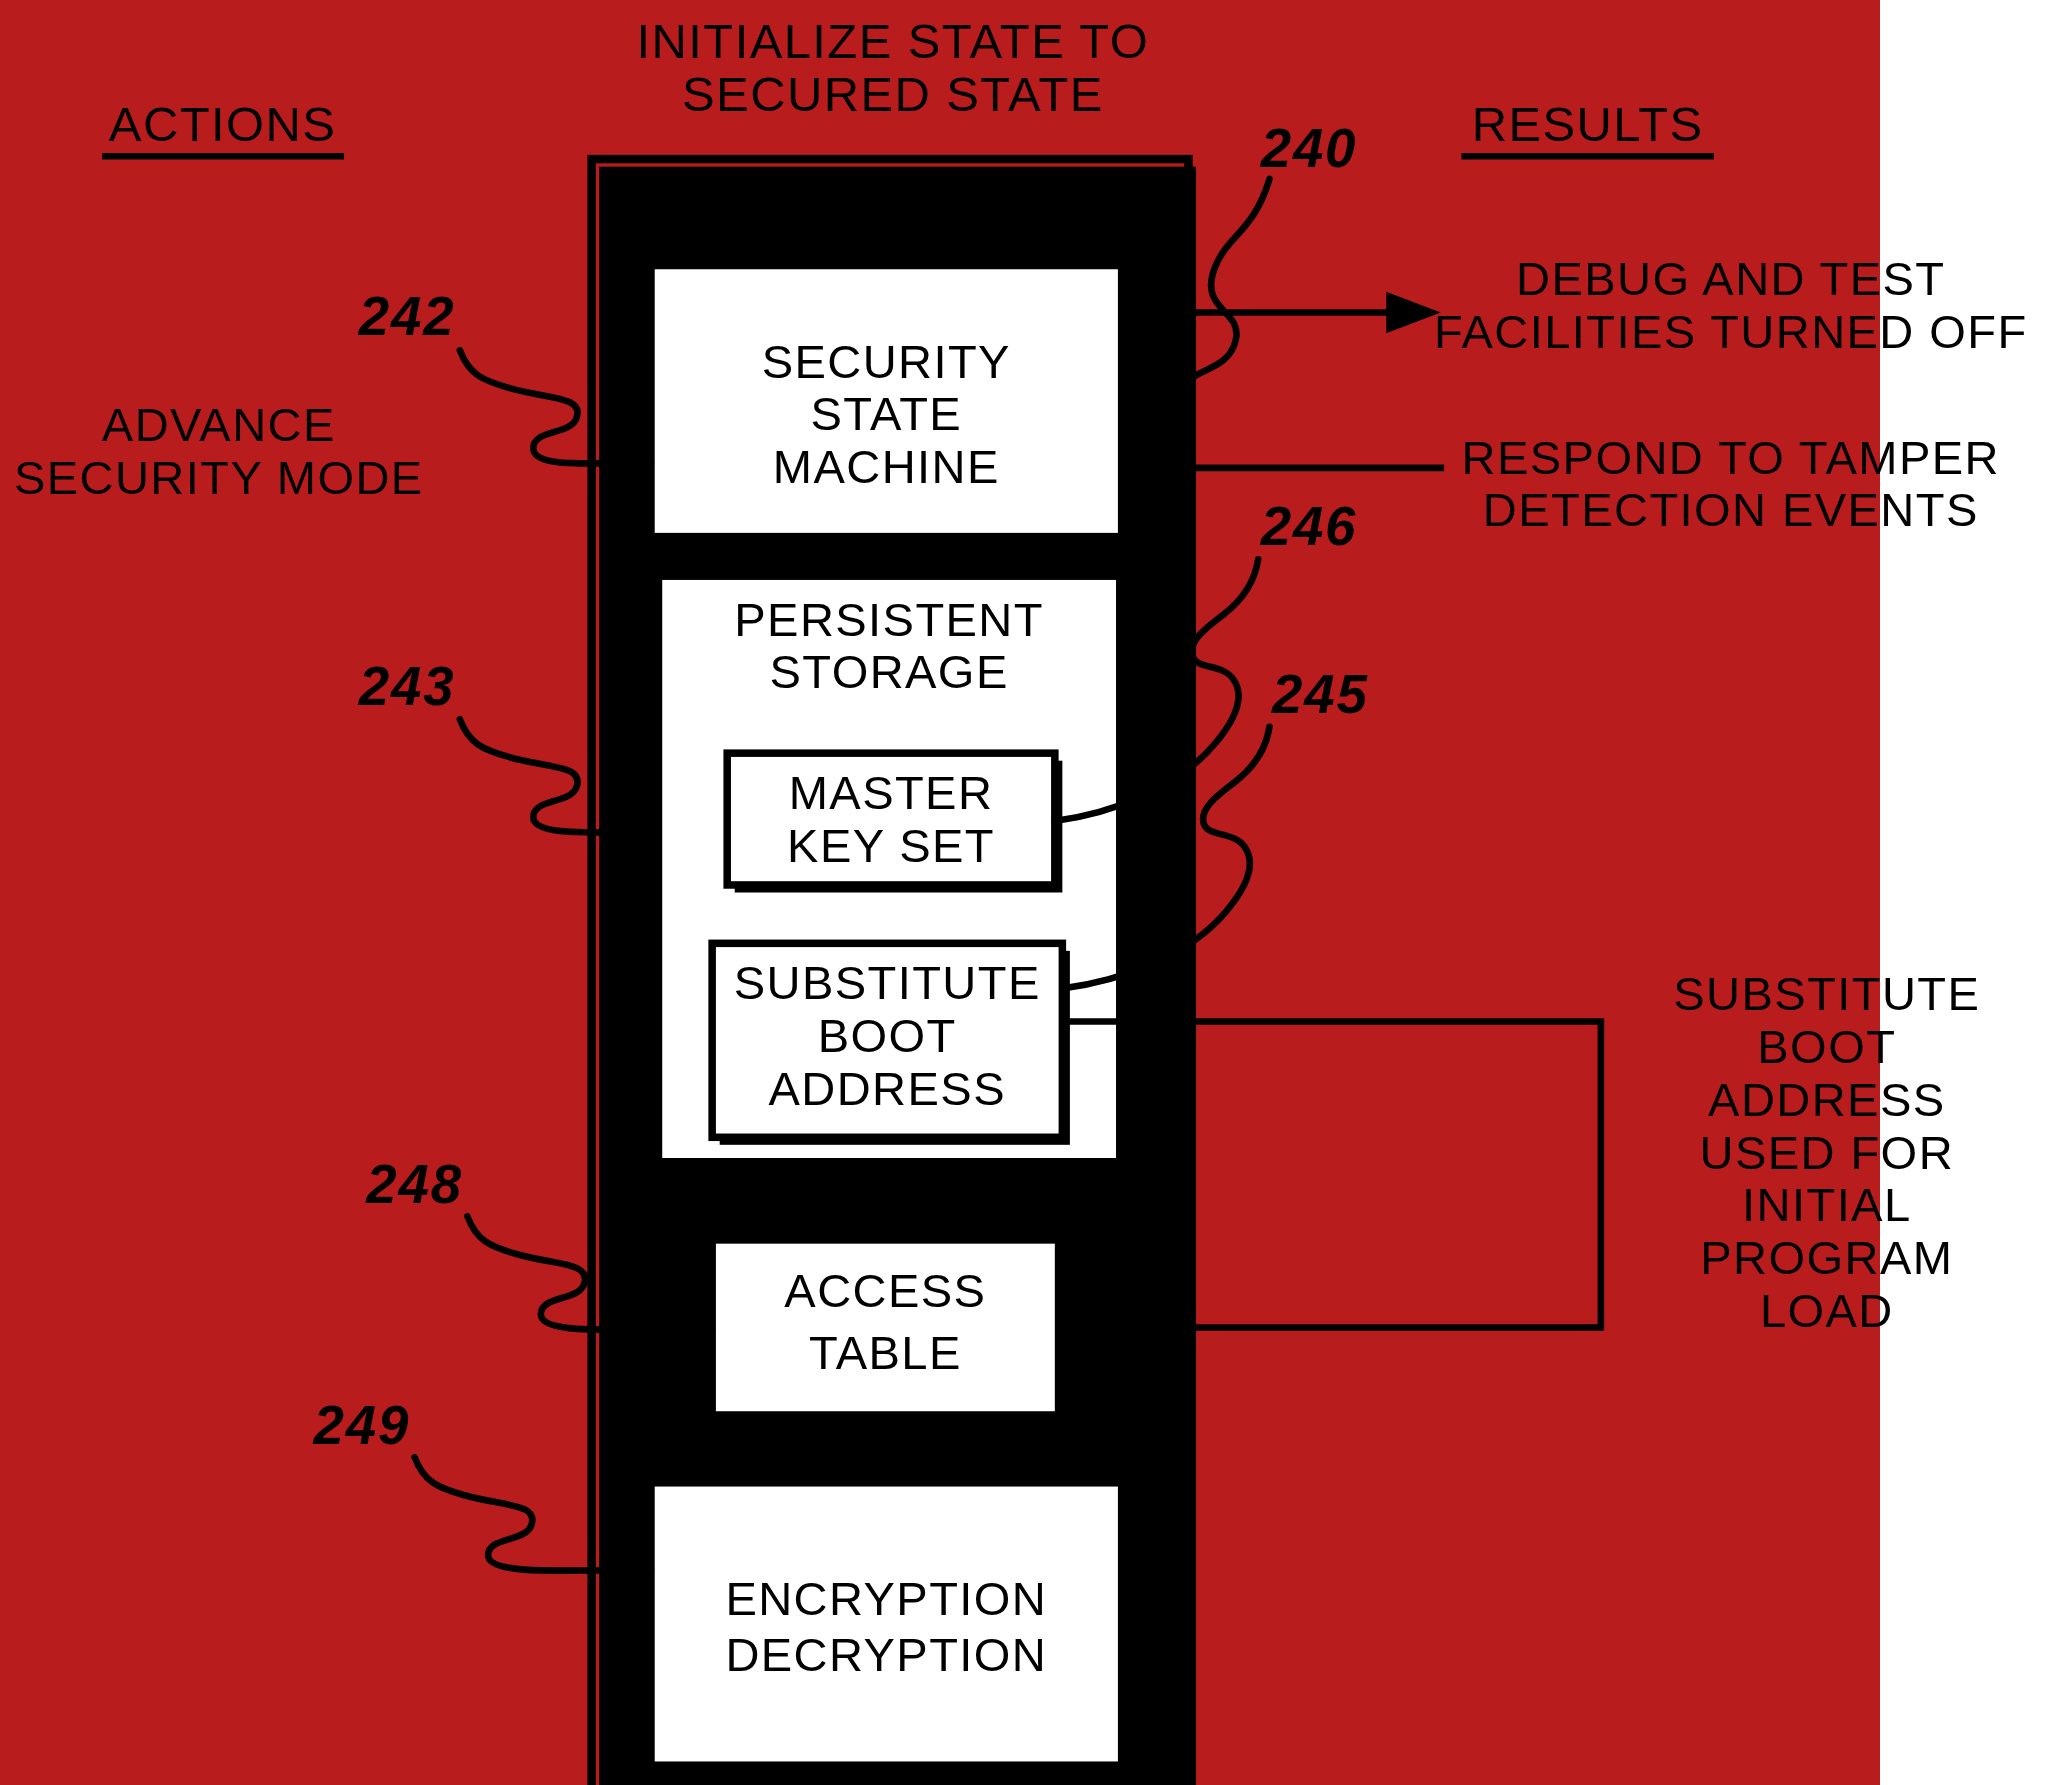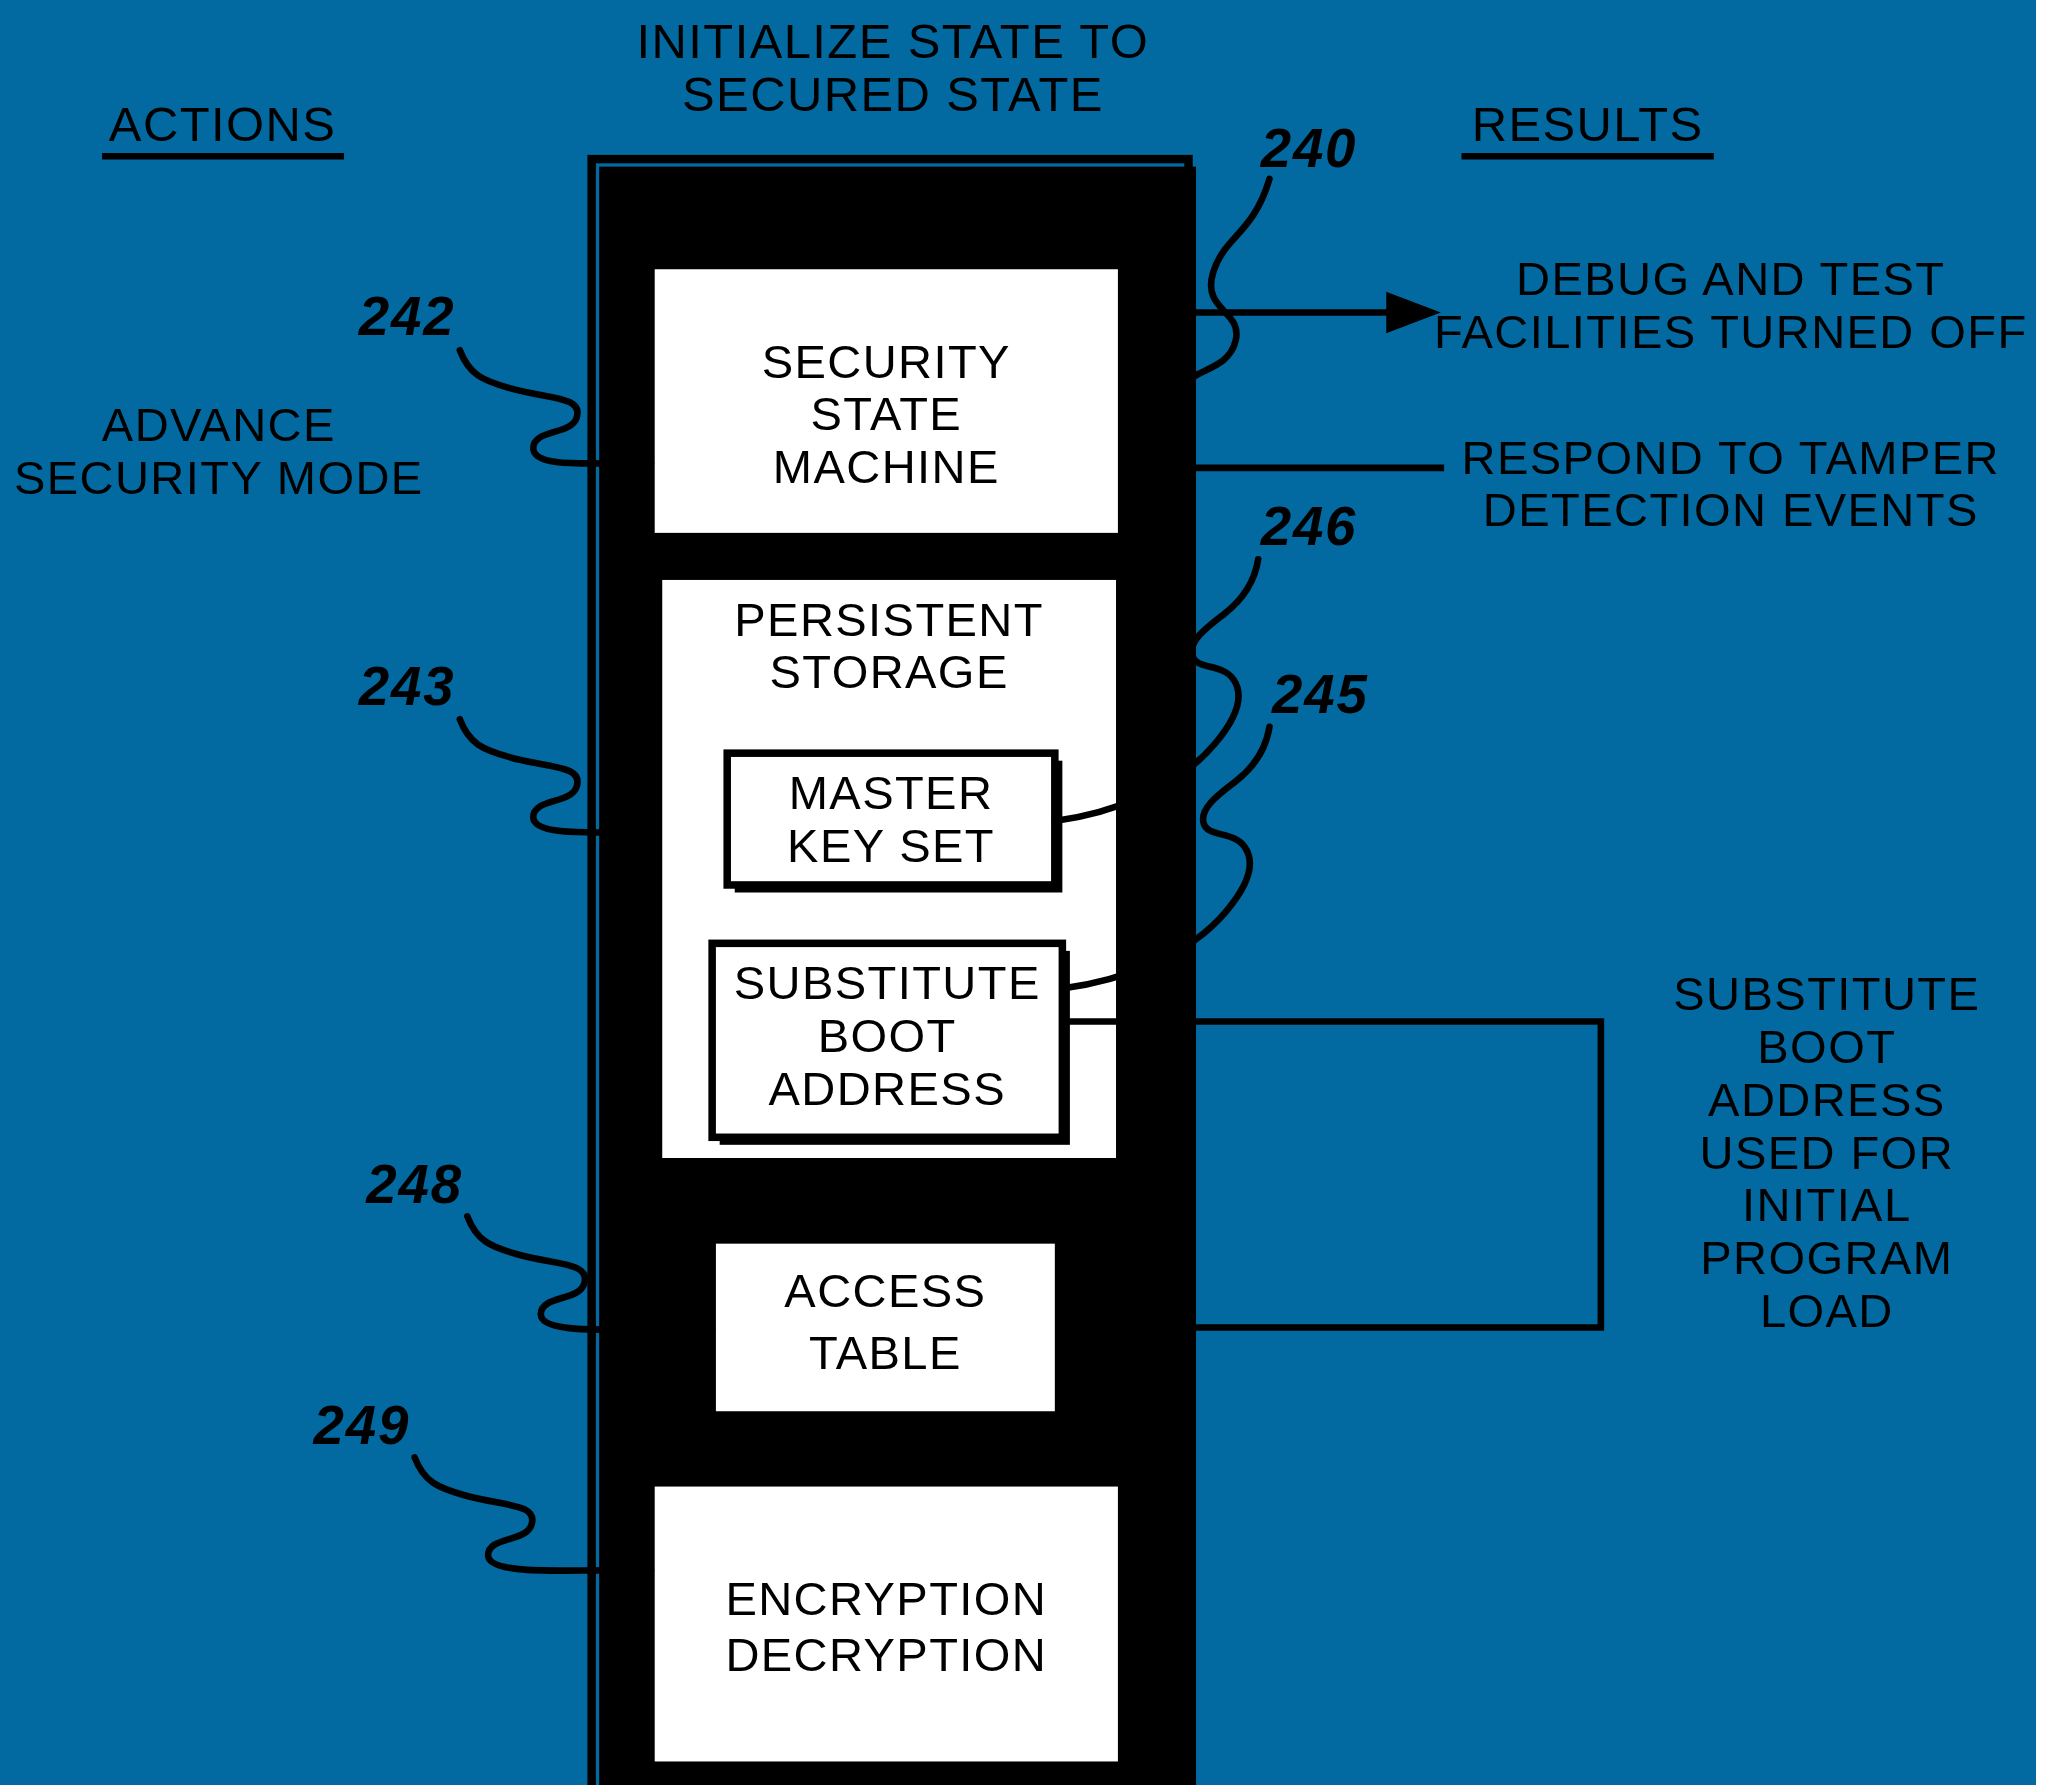--- a/index.html
+++ b/index.html
@@ -8,23 +8,23 @@
     background: #ffffff;
   }
   body {
     width: 2072px;
     height: 1785px;
     font-family: "Liberation Sans", sans-serif;
     overflow: hidden;
   }
   #figure {
     position: relative;
-    width: 2036px;
+    width: 1880px;
     height: 1785px;
-    background: #0369a1;
+    background: #b91c1c;
   }
   svg#canvas {
     position: absolute;
     left: 0;
     top: 0;
     width: 2072px;
     height: 1785px;
   }
   .box-outer {
     fill: none;

